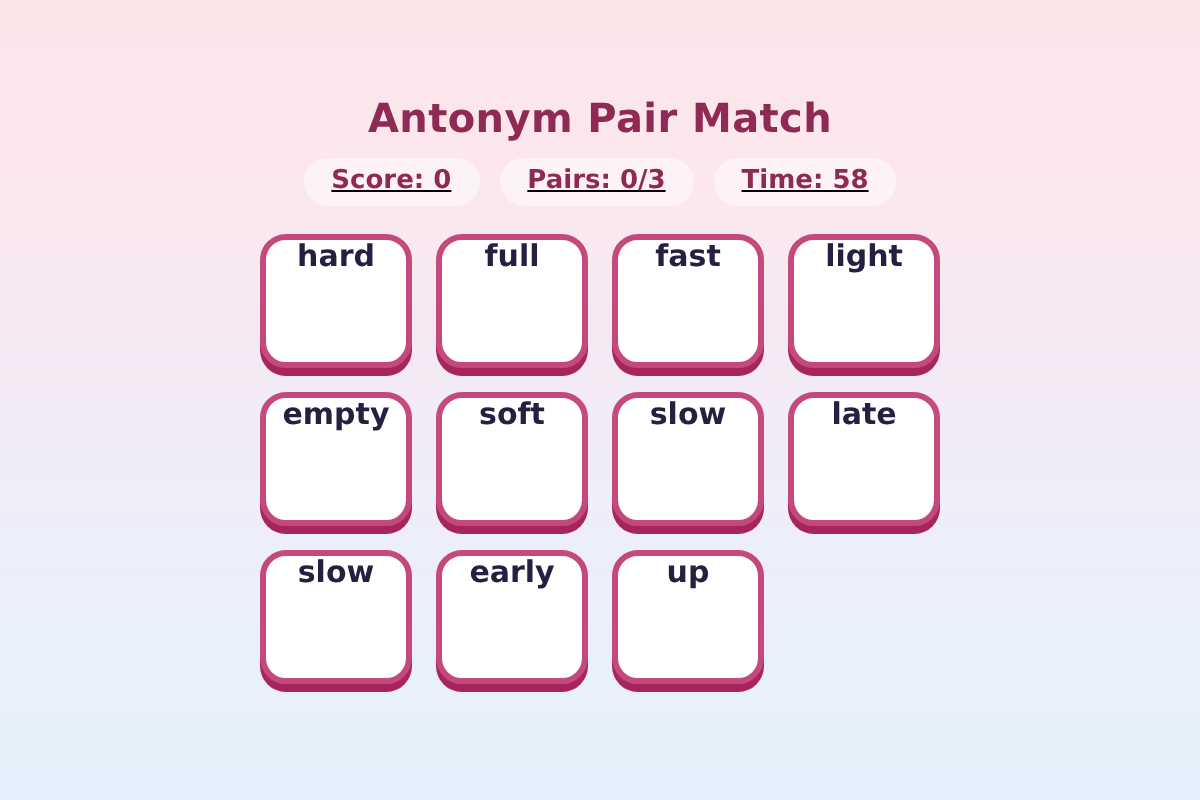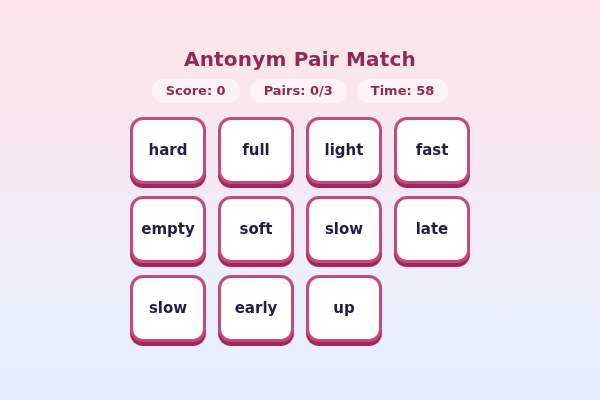--- a/index.html
+++ b/index.html
@@ -40,20 +40,21 @@
     margin: 0;
     text-align: center;
   }
 
   .status-bar {
     display: flex;
     align-items: center;
     justify-content: center;
     gap: 10px;
     margin-top: 7px;
+    text-decoration: underline;
   }
 
   .pill {
     background: #fdf3f6;
     border-radius: 999px;
     padding: 4px 14px 5px 14px;
     font-size: 13px;
     font-weight: bold;
     color: #8f2a55;
     line-height: 15px;
@@ -70,21 +71,21 @@
     row-gap: 12px;
     justify-content: center;
   }
 
   .card {
     background: #ffffff;
     border: 3px solid #c4497c;
     border-radius: 13px;
     box-shadow: 0 4px 0 0 #a8255c;
     display: flex;
-    align-items: center;
+    align-items: flex-start;
     justify-content: center;
     box-sizing: border-box;
     cursor: pointer;
     user-select: none;
   }
 
   .card-label {
     font-size: 15px;
     font-weight: bold;
     color: #262040;
@@ -106,24 +107,24 @@
   </div>
 
   <div class="board">
     <div class="card">
       <span class="card-label">hard</span>
     </div>
     <div class="card">
       <span class="card-label">full</span>
     </div>
     <div class="card">
-      <span class="card-label">light</span>
+      <span class="card-label">fast</span>
     </div>
     <div class="card">
-      <span class="card-label">fast</span>
+      <span class="card-label">light</span>
     </div>
     <div class="card">
       <span class="card-label">empty</span>
     </div>
     <div class="card">
       <span class="card-label">soft</span>
     </div>
     <div class="card">
       <span class="card-label">slow</span>
     </div>

